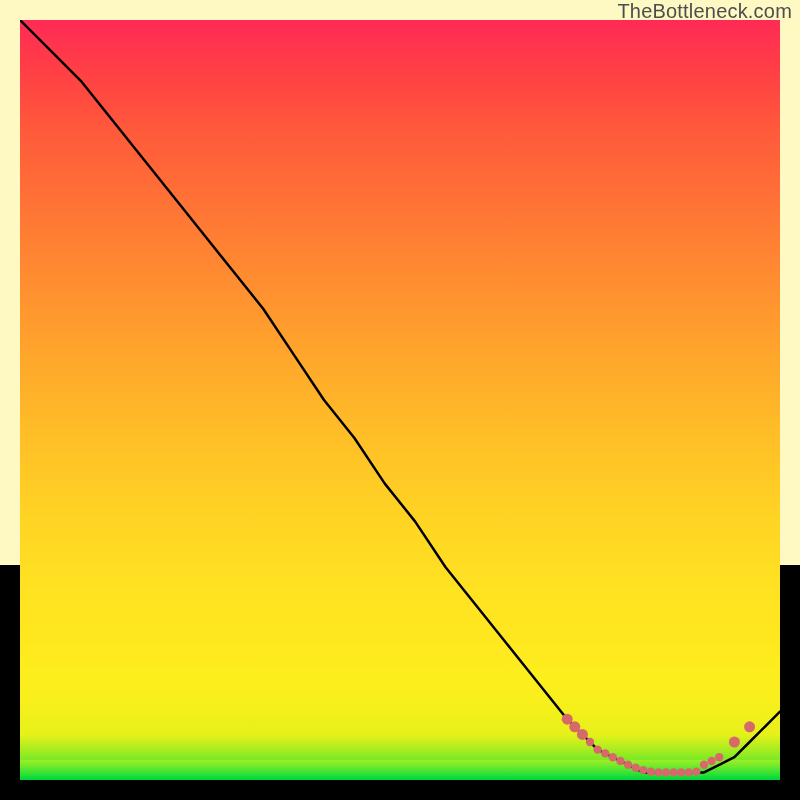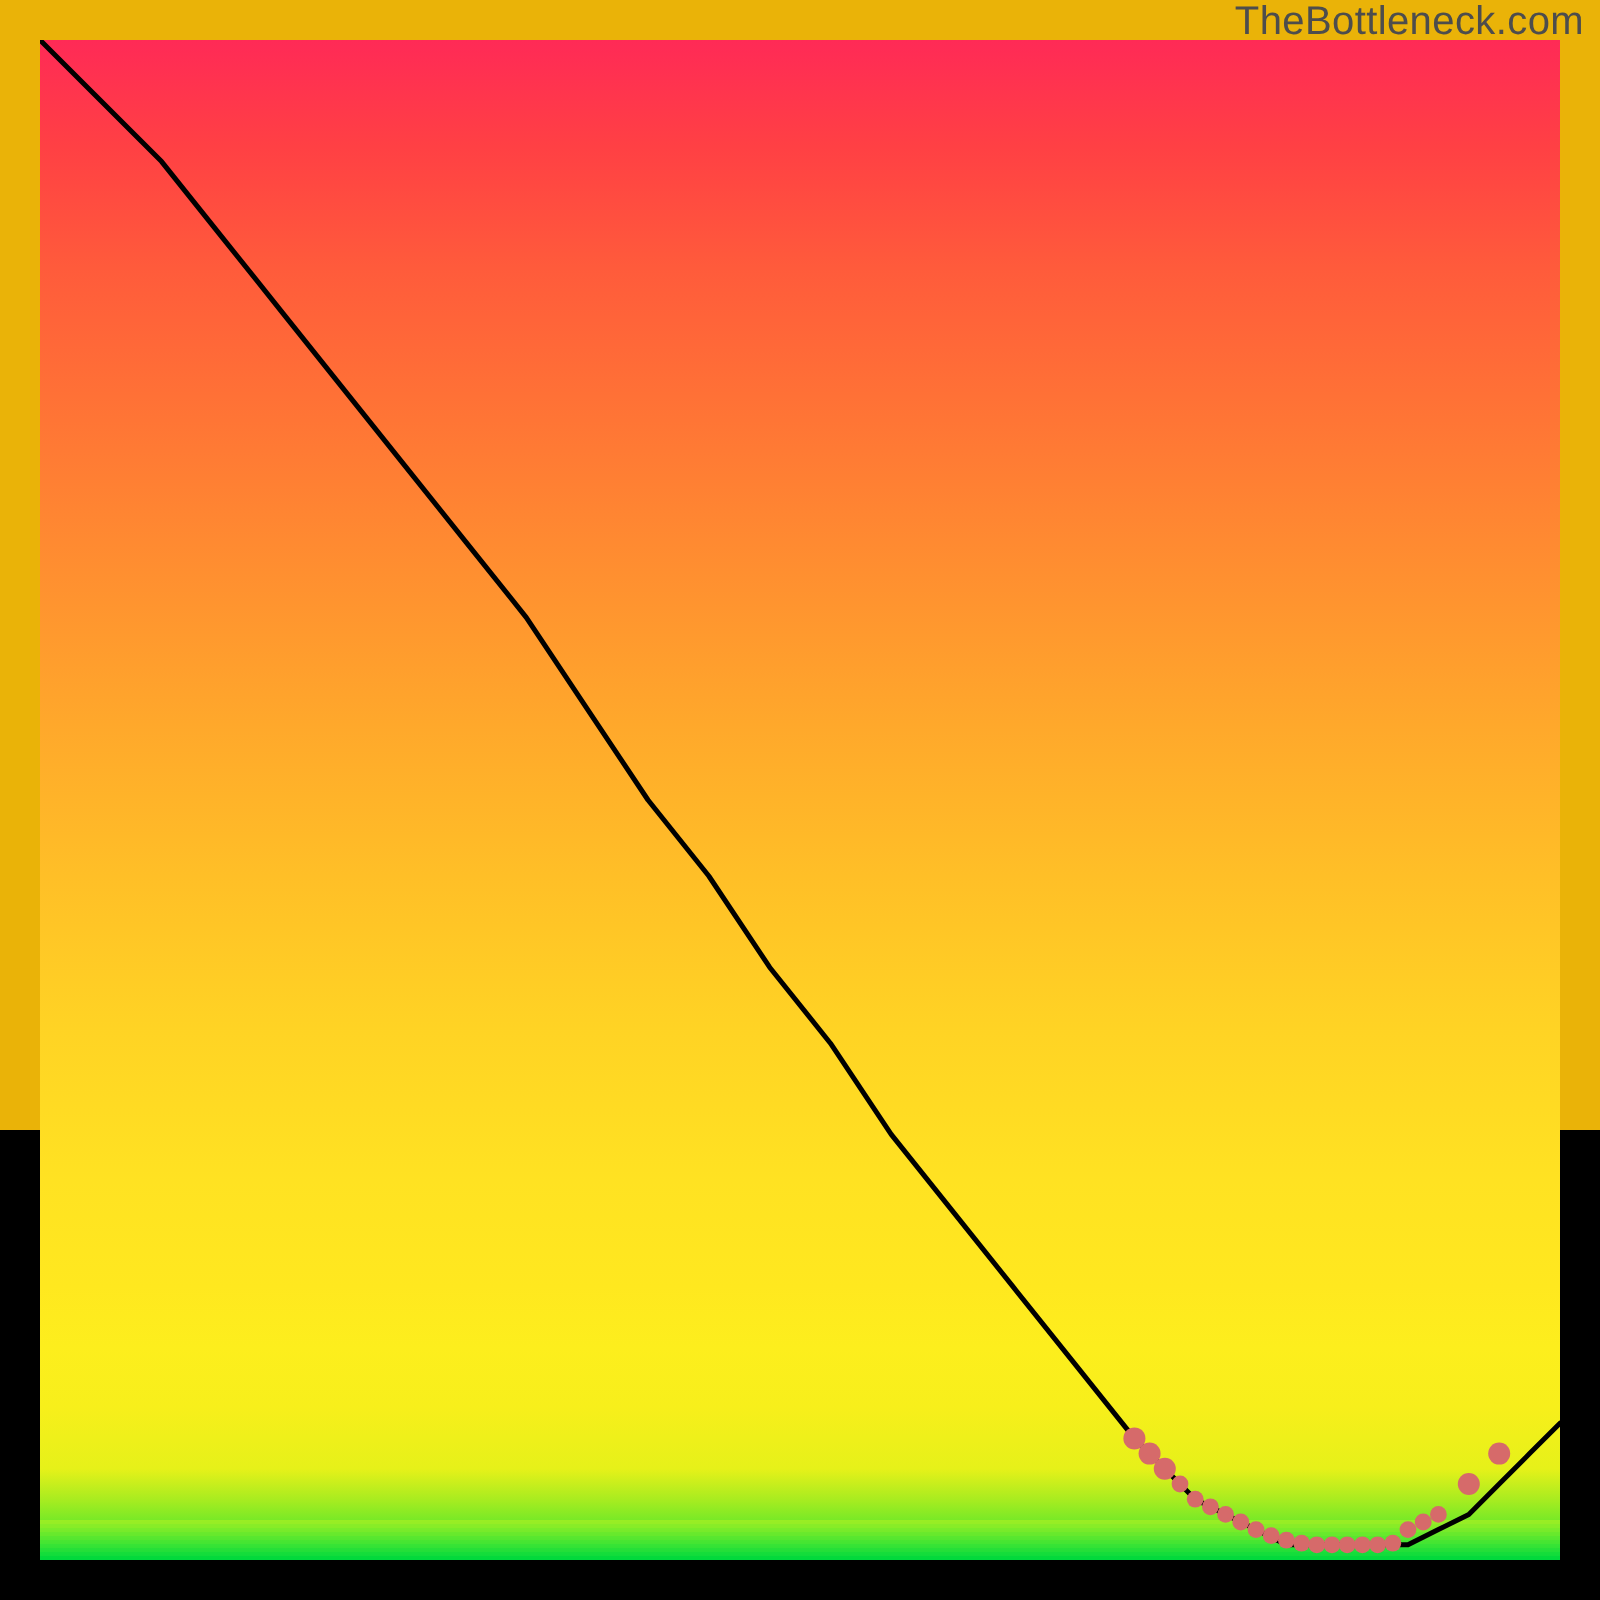--- a/index.html
+++ b/index.html
@@ -8,21 +8,21 @@
     width: 800px;
     height: 800px;
     background: #000;
     overflow: hidden;
     font-family: Arial, Helvetica, sans-serif;
   }
   .stage {
     position: relative;
     width: 800px;
     height: 565px;
-    background: #eab308;
+    background: #fef9c3;
   }
   .plot {
     position: absolute;
     left: 20px;
     top: 20px;
     width: 760px;
     height: 760px;
   }
   .gradient {
     position: absolute;

